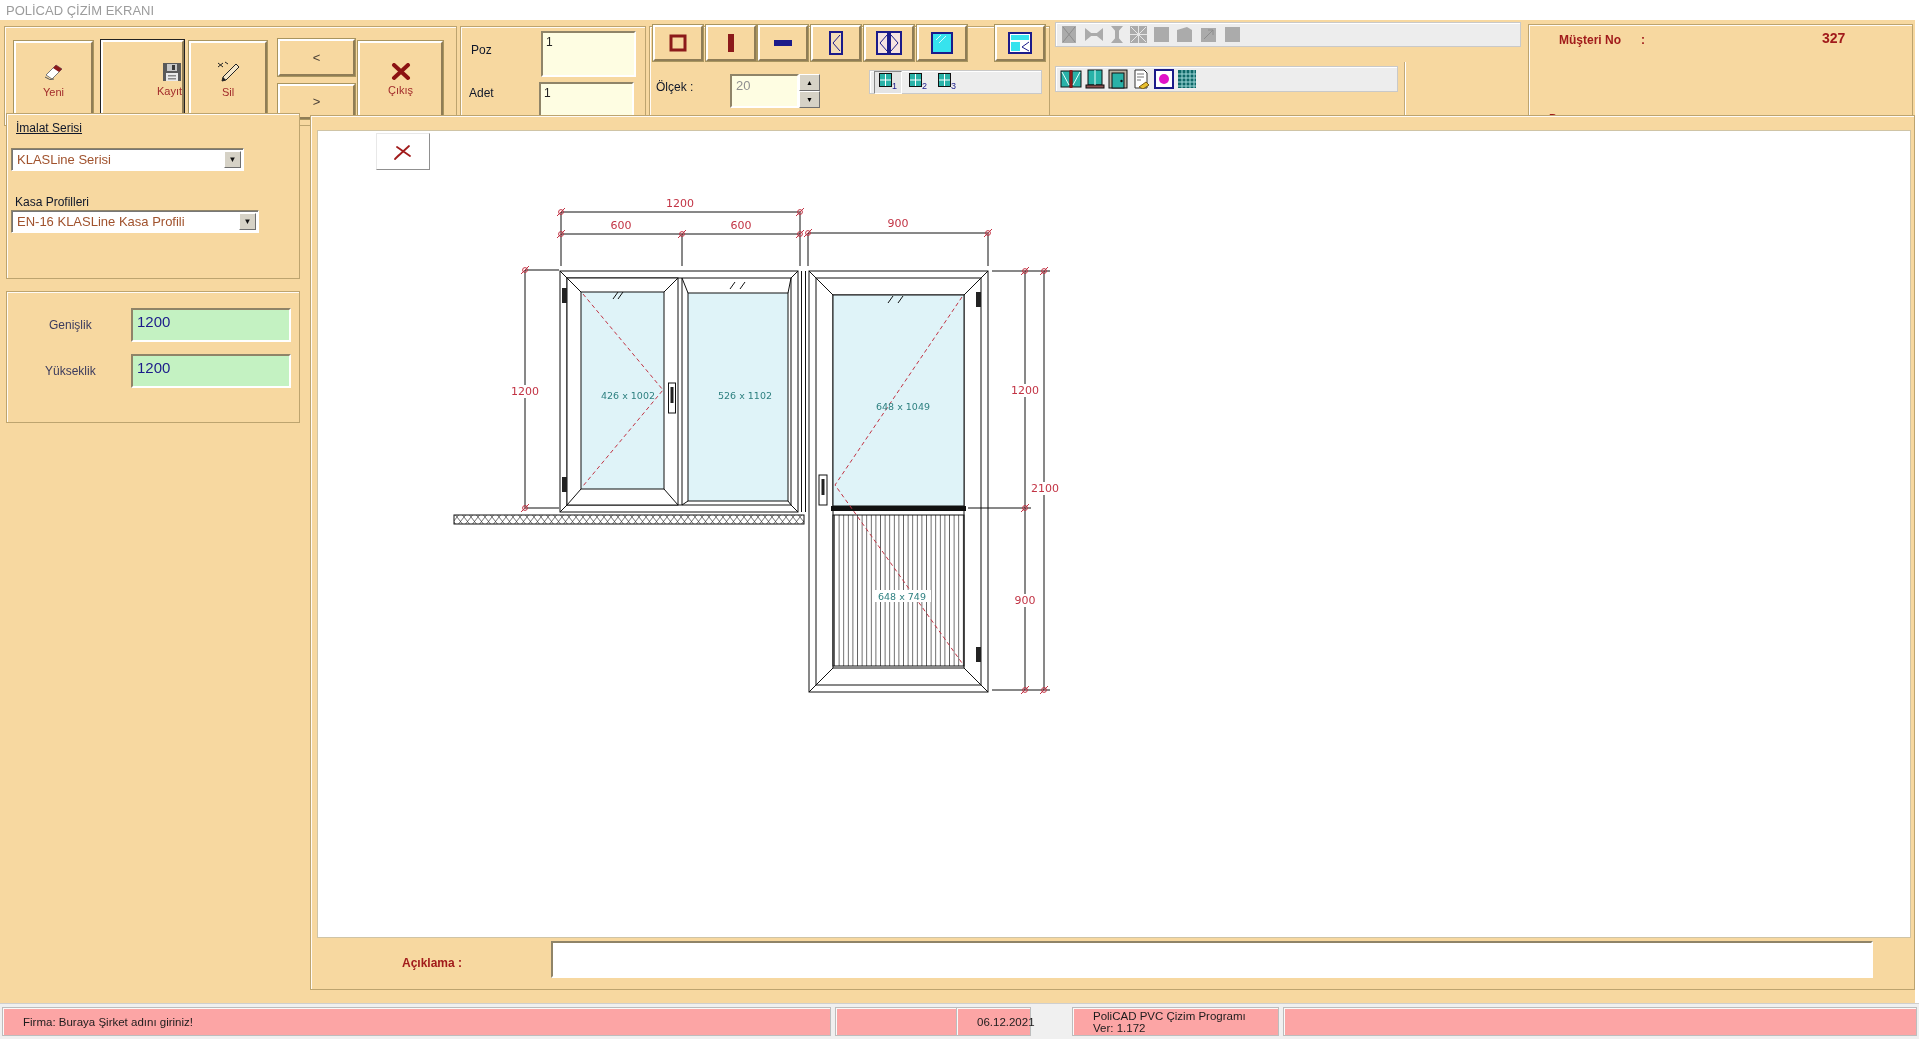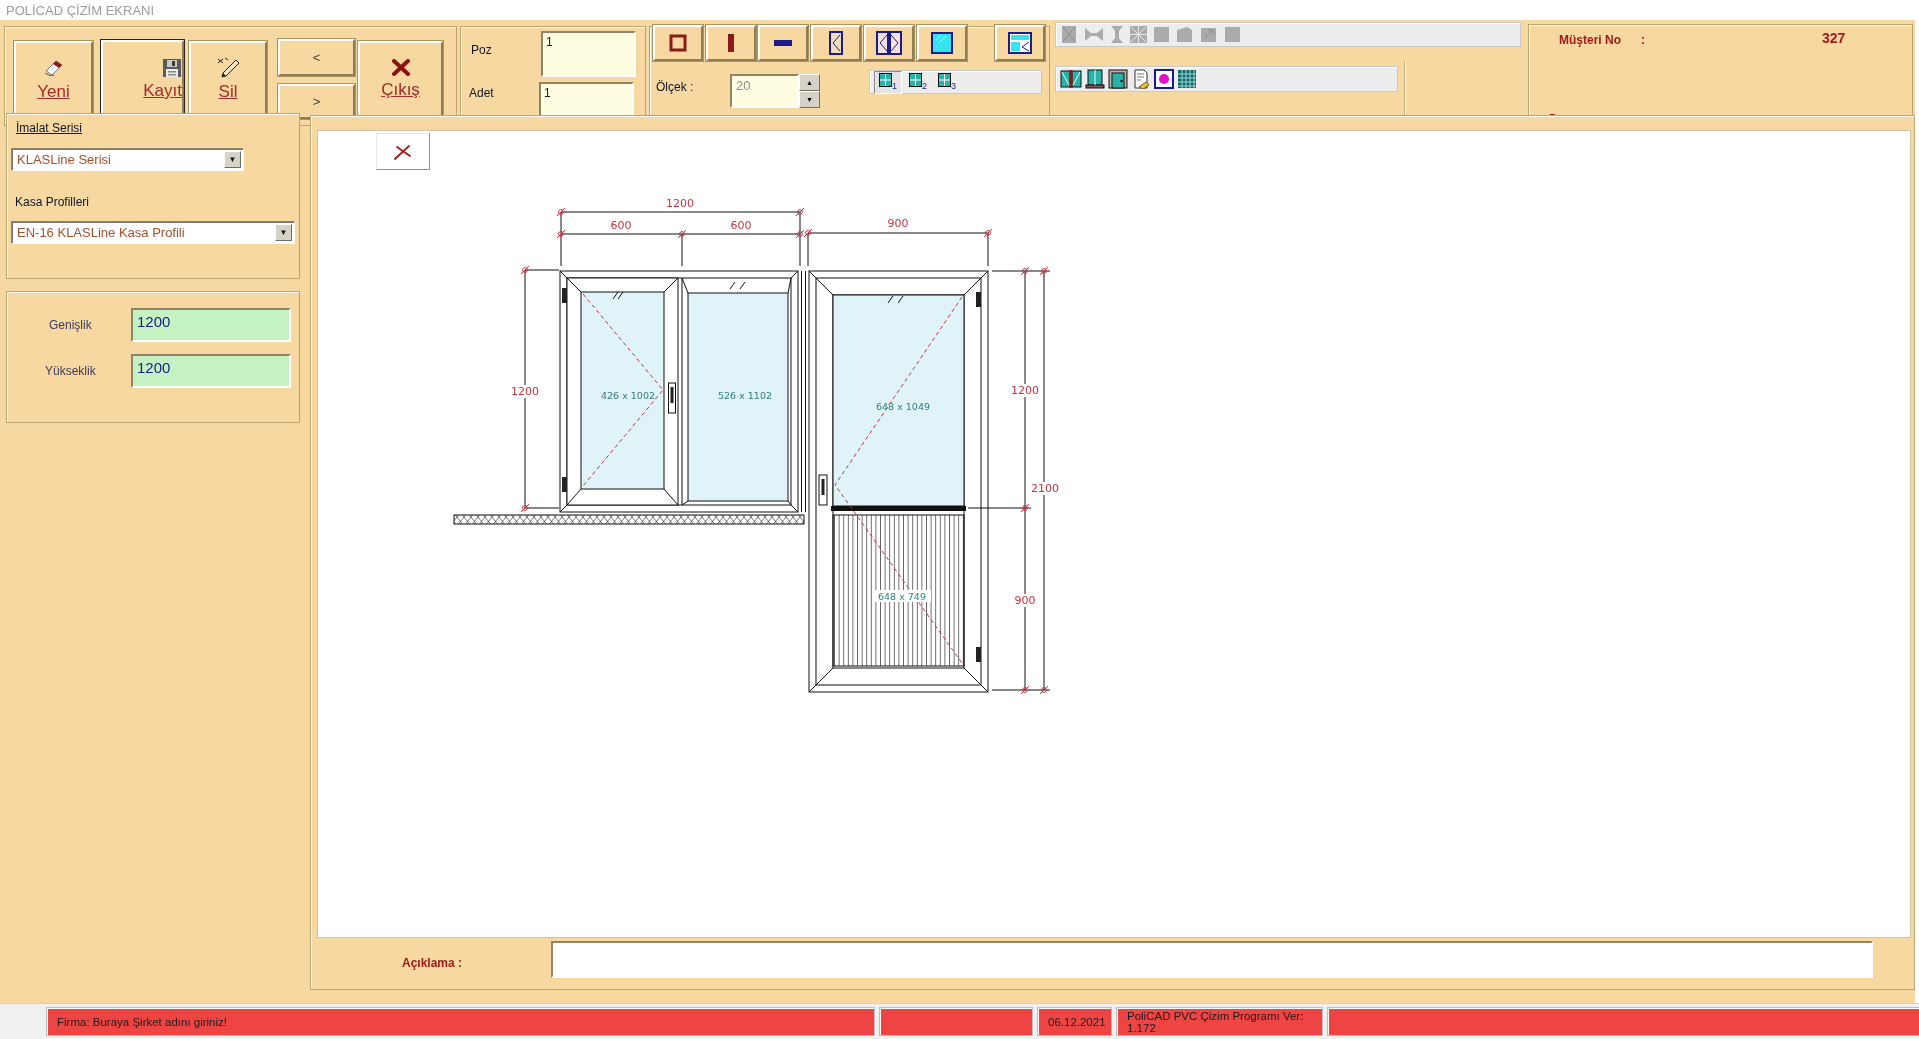--- a/index.html
+++ b/index.html
@@ -2,33 +2,33 @@
 <html><head>
 <meta charset="utf-8">
 <style>
   html,body{margin:0;padding:0;background:#fff;}
   #app{position:relative;width:1919px;height:1039px;background:#fff;font-family:"Liberation Sans",sans-serif;font-size:11px;overflow:hidden;}
   .abs{position:absolute;}
   .form{position:absolute;left:0;top:20px;width:1915px;height:983px;background:#F7D8A0;}
   .panel{position:absolute;background:#F7D8A0;border:1px solid #bda46f;box-shadow:inset 1px 1px 0 rgba(255,255,255,.9);}
   .btn3d{position:absolute;background:#F7D8A0;border-top:2px solid #fff;border-left:2px solid #fff;border-right:2px solid #8f7d56;border-bottom:2px solid #8f7d56;outline:1px solid #a9955f;display:flex;flex-direction:column;align-items:center;justify-content:center;gap:3px;cursor:pointer;box-sizing:border-box;}
   .btn3d.focused{outline:1px solid #222;}
-  .btnlabel{color:#A22B2B;font-size:17px;text-decoration:underline;}
+  .btnlabel{color:#A22B2B;font-size:11px;}
   .navlabel{color:#4a4036;font-size:13px;}
   .sunken{border-top:2px solid #8f8468;border-left:2px solid #8f8468;border-bottom:2px solid #fff;border-right:2px solid #fff;box-sizing:border-box;}
   .yellowbox{background:#FEFDE2;color:#222;padding:2px 3px;font-size:12px;}
   .greenbox{background:#C4F2C2;color:#1b1b8a;font-size:15px;padding:3px 4px;}
   .bluelabel{color:#0f172a;font-size:12px;}
   .dimlabel{color:#3b3b5e;font-size:12px;}
   .darkred{color:#A11B1B;font-weight:bold;font-size:12px;}
   .combo{position:absolute;background:#fff;border:1px solid #8f8468;border-bottom-color:#fff;border-right-color:#fff;box-shadow:inset 1px 1px 0 #777;color:#A0522D;font-size:13px;display:flex;align-items:center;padding-left:5px;box-sizing:border-box;}
   .comboarrow{position:absolute;right:2px;top:2px;bottom:2px;width:15px;background:#D6D2C6;border:1px solid #fff;border-right-color:#6e6e6e;border-bottom-color:#6e6e6e;font-size:8px;color:#111;display:flex;align-items:center;justify-content:center;}
   .graystrip{position:absolute;background:#EDEDED;border:1px solid #c9c9c9;box-shadow:inset 1px 1px 0 #fff;display:flex;align-items:center;gap:3px;padding-left:4px;box-sizing:border-box;}
   .statusbar{position:absolute;left:0;top:1003px;width:1919px;height:36px;background:#F0F0F0;border-top:1px solid #cfcfcf;}
-  .statuspane{position:absolute;top:3px;height:29px;border:1px solid #bdbdbd;box-shadow:inset 1px 1px 0 #fafafa;display:flex;align-items:center;padding:0 10px;color:#1c1c1c;font-size:11.5px;box-sizing:border-box;background:#ef4444;margin-left:44px;}
+  .statuspane{position:absolute;top:3px;height:29px;border:1px solid #bdbdbd;box-shadow:inset 1px 1px 0 #fafafa;display:flex;align-items:center;padding:0 20px;color:#1c1c1c;font-size:11.5px;box-sizing:border-box;background:#fca5a5;}
   .icnbtn{display:inline-flex;align-items:center;justify-content:center;}
   .viewtab{position:relative;width:26px;height:20px;display:flex;align-items:flex-start;padding-top:1px;justify-content:center;}
   .viewtab.sel{border:1px solid #888;border-right-color:#fff;border-bottom-color:#fff;background:#e4e4e4;}
   .vnum{color:#1b1b8a;font-size:9px;margin-top:8px;}
 </style>
 </head>
 <body>
 
 <div id="app">
 
@@ -241,21 +241,21 @@
   <div class="abs darkred" style="left:1822px;top:30px;font-size:14px;">327</div>
   <div class="abs darkred" style="left:1549px;top:77px;margin-top:35px;">Durumu</div>
 
   <div class="panel" style="left:6px;top:113px;width:292px;height:164px;"></div>
   <div class="abs bluelabel" style="left:16px;top:121px;text-decoration:underline;">İmalat Serisi</div>
   <div class="combo" style="left:11px;top:148px;width:233px;height:23px;">
     <span>KLASLine Serisi</span>
     <span class="comboarrow">▼</span>
   </div>
   <div class="abs bluelabel" style="left:15px;top:195px;">Kasa Profilleri</div>
-  <div class="combo" style="left:11px;top:221px;width:284px;height:23px;">
+  <div class="combo" style="left:11px;top:210px;width:248px;height:23px;">
     <span>EN-16 KLASLine Kasa Profili</span>
     <span class="comboarrow">▼</span>
   </div>
 
   <div class="panel" style="left:6px;top:291px;width:292px;height:130px;"></div>
   <div class="abs dimlabel" style="left:49px;top:318px;">Genişlik</div>
   <div class="abs sunken greenbox" style="left:131px;top:308px;width:160px;height:34px;">1200</div>
   <div class="abs dimlabel" style="left:45px;top:364px;">Yükseklik</div>
   <div class="abs sunken greenbox" style="left:131px;top:354px;width:160px;height:34px;">1200</div>
 
@@ -395,18 +395,18 @@
       <text x="585" y="470">648 x 749</text>
     </g>
   </svg>
 
   <div class="abs darkred" style="left:402px;top:956px;">Açıklama :</div>
   <div class="abs sunken" style="left:551px;top:941px;width:1322px;height:37px;background:#fff;color:#222;padding:3px 5px;"></div>
 
   <div class="statusbar">
     <div class="statuspane" style="left:2px;width:829px;">Firma: Buraya Şirket adını giriniz!</div>
     <div class="statuspane" style="left:835px;width:154px;"></div>
-    <div class="statuspane" style="left:993px;width:75px;">06.12.2021</div>
+    <div class="statuspane" style="left:956px;width:75px;">06.12.2021</div>
     <div class="statuspane" style="left:1072px;width:207px;">PoliCAD PVC Çizim Programı  Ver: 1.172</div>
     <div class="statuspane" style="left:1283px;width:634px;"></div>
   </div>
 
 </div>
 
 </body></html>

